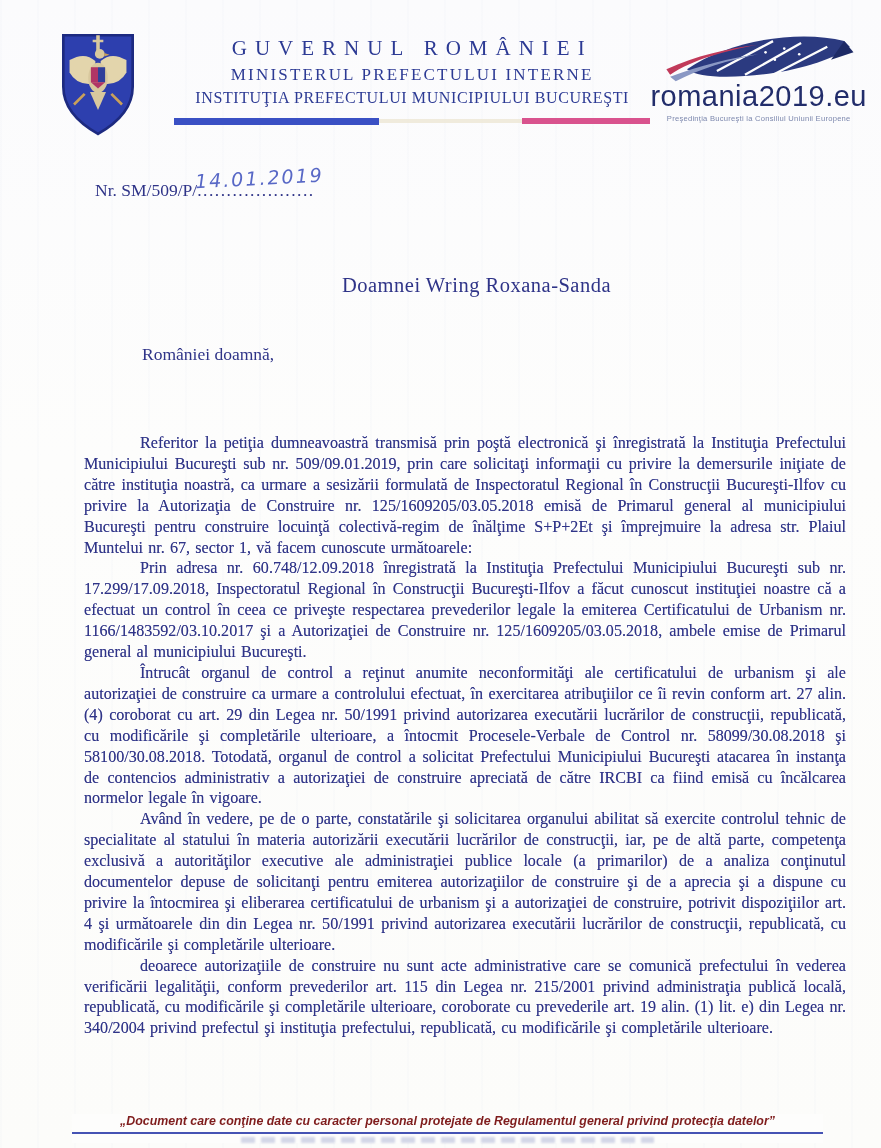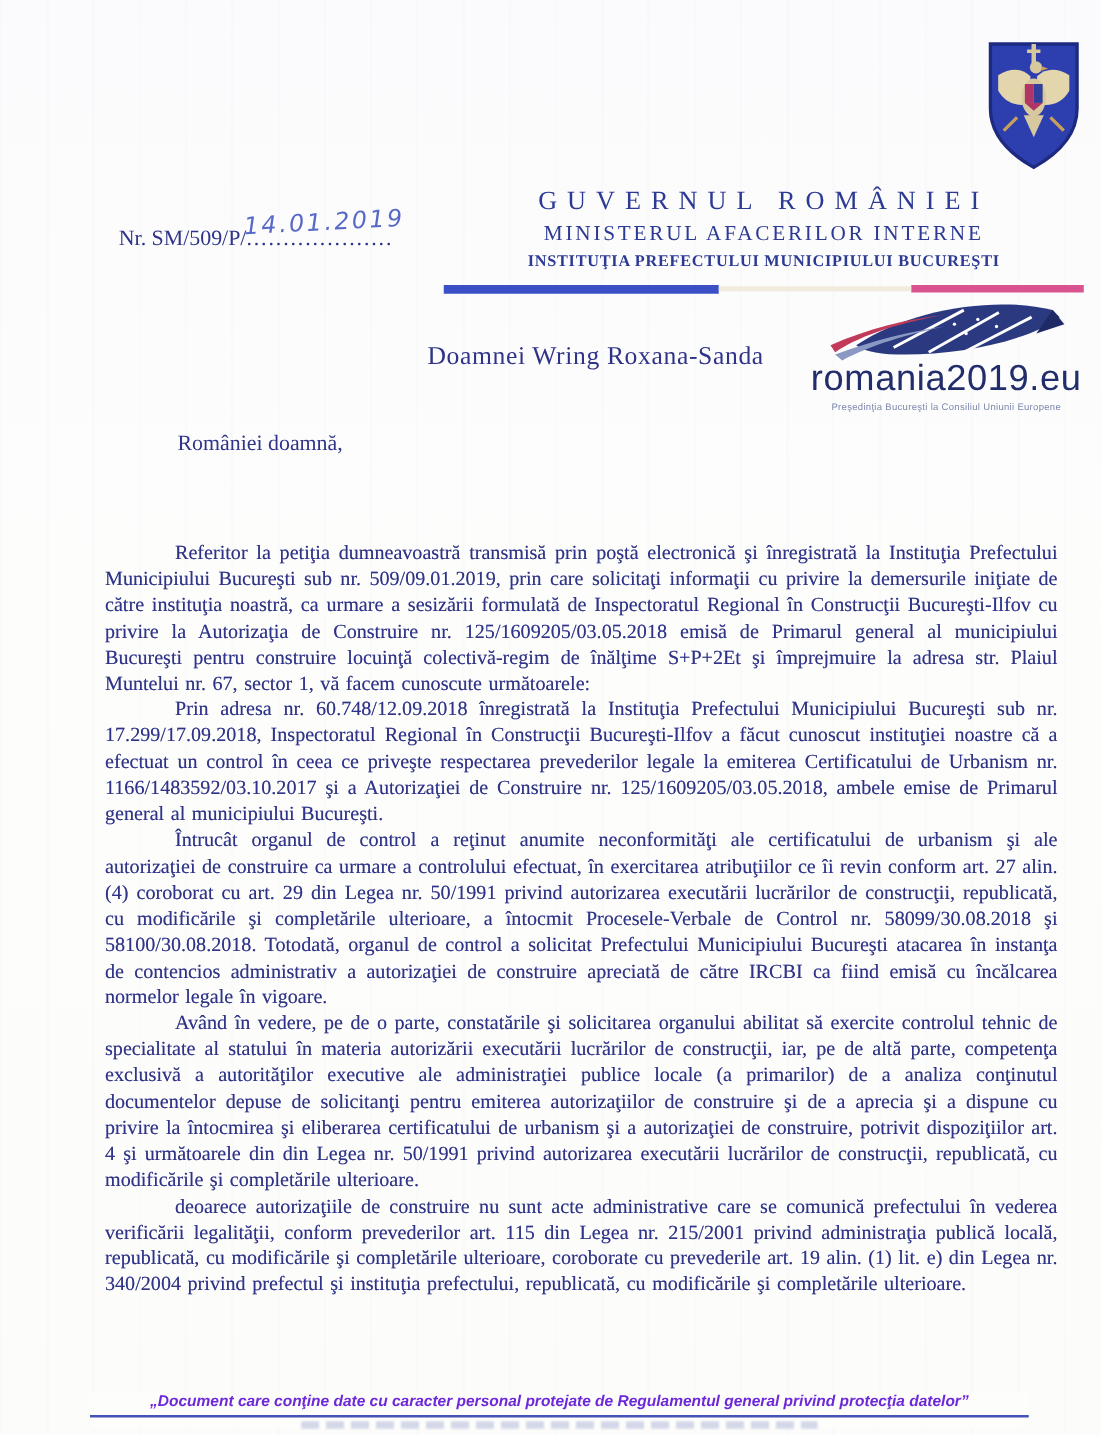--- a/index.html
+++ b/index.html
@@ -5,26 +5,26 @@
   html,body{margin:0;padding:0;background:#e8e8e8;}
   .page{
     position:relative;width:881px;height:1148px;margin:0 auto;overflow:hidden;
     background:
       repeating-linear-gradient(90deg, rgba(200,210,230,.06) 0 2px, rgba(255,255,255,0) 2px 37px),
       linear-gradient(180deg,#fbfbfd 0%,#fdfdfc 40%,#fcfcfa 100%);
     font-family:"Liberation Serif", serif;
     color:#2f3488;
   }
   
-  .header{position:absolute;top:28px;left:58px;right:14px;display:flex;align-items:flex-end;flex-direction:column;}
+  .header{position:absolute;top:28px;left:58px;right:14px;display:flex;align-items:flex-start;}
   .coa{width:80px;height:110px;flex:0 0 auto;margin-top:2px;}
   .head-center{width:512px;margin-left:36px;text-align:center;margin-top:8px;}
   .h-line1{font-size:21px;letter-spacing:8px;white-space:nowrap;color:#2c3a94;}
   .h-line2{font-size:17px;letter-spacing:2.2px;margin-top:4px;white-space:nowrap;color:#2c3a94;}
-  .h-line3{font-size:13px;letter-spacing:.6px;margin-top:4px;white-space:nowrap;color:#2c3a94;font-weight:bold;}
+  .h-line3{font-size:16px;letter-spacing:.6px;margin-top:4px;white-space:nowrap;color:#2c3a94;}
   .tricolor{display:flex;align-items:center;margin-top:10px;height:8px;}
   .tc-blue{height:7px;width:43%;}
   .tc-yellow{height:4px;width:30%;opacity:.75;}
   .tc-red{height:6px;width:27%;}
   .logo{margin-left:auto;width:220px;text-align:center;margin-top:0;}
   .logo svg{display:block;margin:0 auto;}
   .logo-word{font-family:"Liberation Sans",sans-serif;font-size:29px;color:#222d6b;letter-spacing:.5px;line-height:1;margin-top:-4px;}
   .logo-tag{font-family:"Liberation Sans",sans-serif;font-size:7.6px;color:#7c87ad;letter-spacing:.25px;margin-top:3px;white-space:nowrap;}
   
   .refblock{position:absolute;top:180px;left:95px;font-size:17.5px;}
@@ -45,21 +45,21 @@
   .body{position:absolute;top:387px;left:84px;width:762px;max-height:722px;overflow:hidden;margin-top:46px;}
   .body p{
     margin:0;text-indent:56px;text-align:justify;
     font-size:16.1px;line-height:20.9px;word-spacing:1.2px;
     text-shadow:0 0 .4px rgba(47,52,136,.55);
   }
   
   .footer{position:absolute;left:72px;right:58px;top:1114px;text-align:center;background:#fdfdfc;}
   .footer-notice{
     font-family:"Liberation Sans",sans-serif;font-weight:bold;font-style:italic;
-    font-size:12.4px;color:#6d28d9;padding-bottom:4px;
+    font-size:12.4px;color:#7f1d1d;padding-bottom:4px;
     border-bottom:2px solid #4553b4;
   }
   .footer-cut{
     margin:3px auto 0;width:55%;height:6px;opacity:.28;filter:blur(1px);
     background:repeating-linear-gradient(90deg,#6a76b4 0 14px,transparent 14px 20px);
   }
 </style>
 </head>
 <body>
 
@@ -77,21 +77,21 @@
       <ellipse cx="45" cy="52" rx="11" ry="17" fill="#d8c89e"></ellipse>
       <path d="M36,68 L54,68 L45,88 Z" fill="#d8c89e"></path>
       <rect x="37" y="40" width="8" height="17" fill="#b03566"></rect>
       <rect x="45" y="40" width="8" height="17" fill="#303f9a"></rect>
       <path d="M37,57 L53,57 L45,64 Z" fill="#b03566"></path>
       <path d="M30,70 L18,82 M60,70 L72,82" stroke="#c9a05a" stroke-width="3"></path>
     </svg>
 
     <div class="head-center">
       <div class="h-line1">GUVERNUL ROMÂNIEI</div>
-      <div class="h-line2">MINISTERUL AFACERILOR INTERNE</div>
+      <div class="h-line2">MINISTERUL PREFECTULUI INTERNE</div>
       <div class="h-line3">INSTITUŢIA PREFECTULUI MUNICIPIULUI BUCUREŞTI</div>
       <div class="tricolor">
         <span class="tc-blue" style="background:#3a50c4"></span>
         <span class="tc-yellow" style="background:#ece5d2"></span>
         <span class="tc-red" style="background:#d9538e"></span>
       </div>
     </div>
 
     <div class="logo">
       <svg width="200" height="58" viewBox="0 0 210 62" aria-hidden="true">

